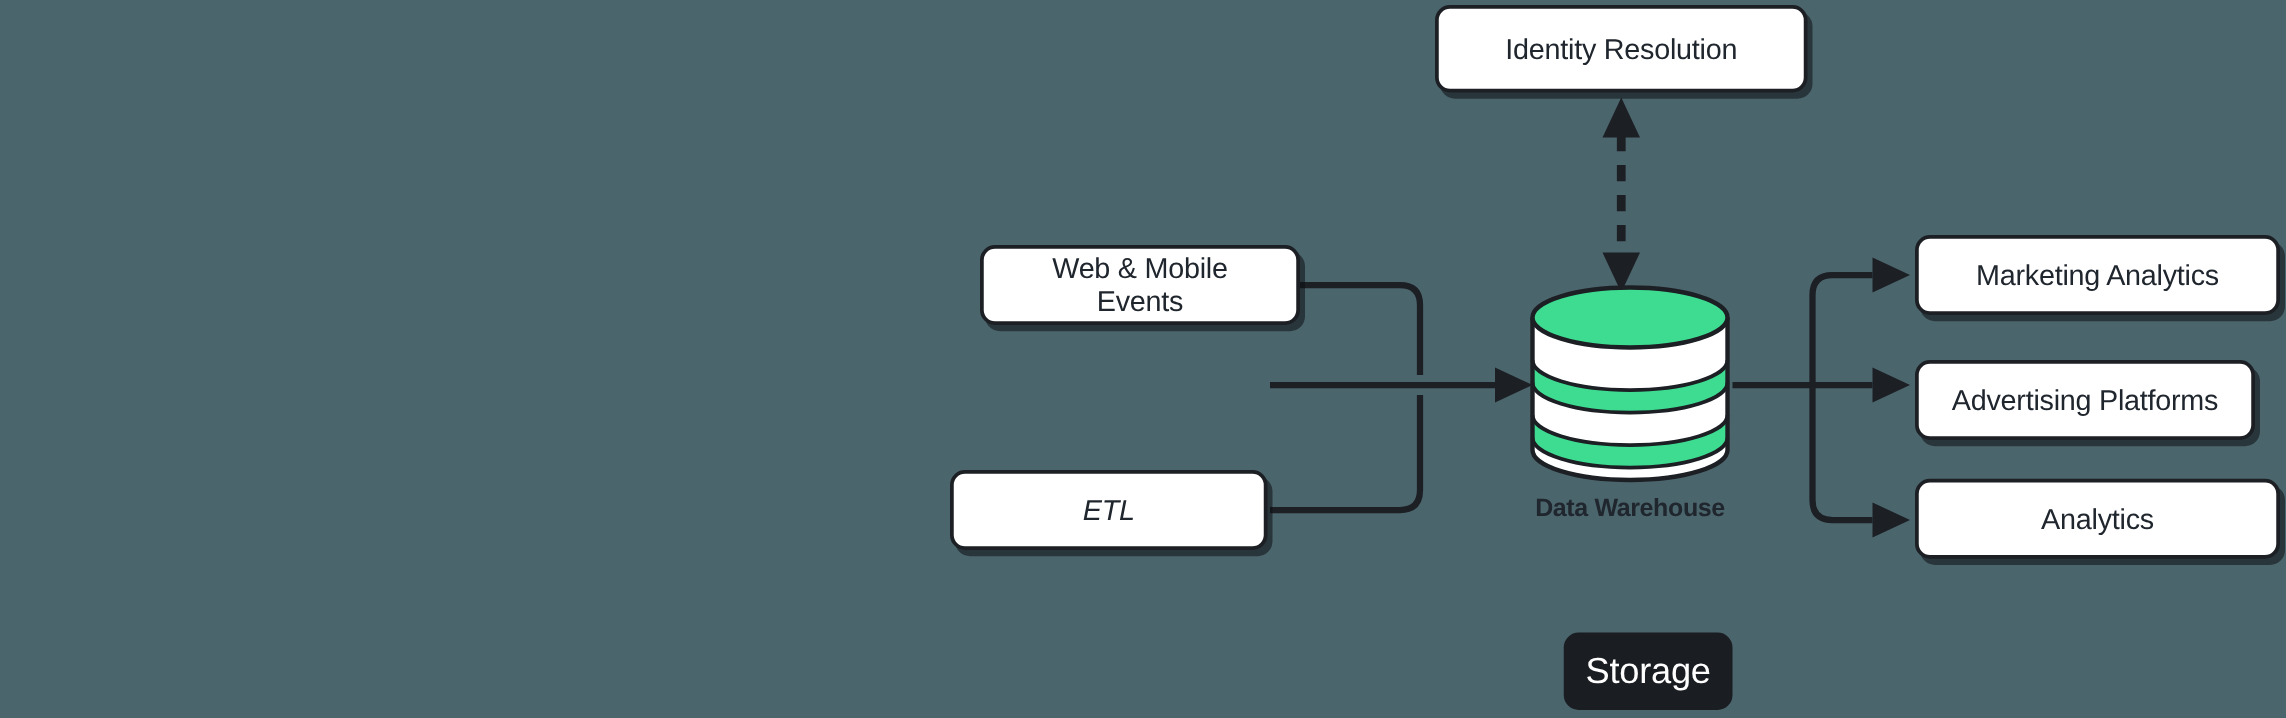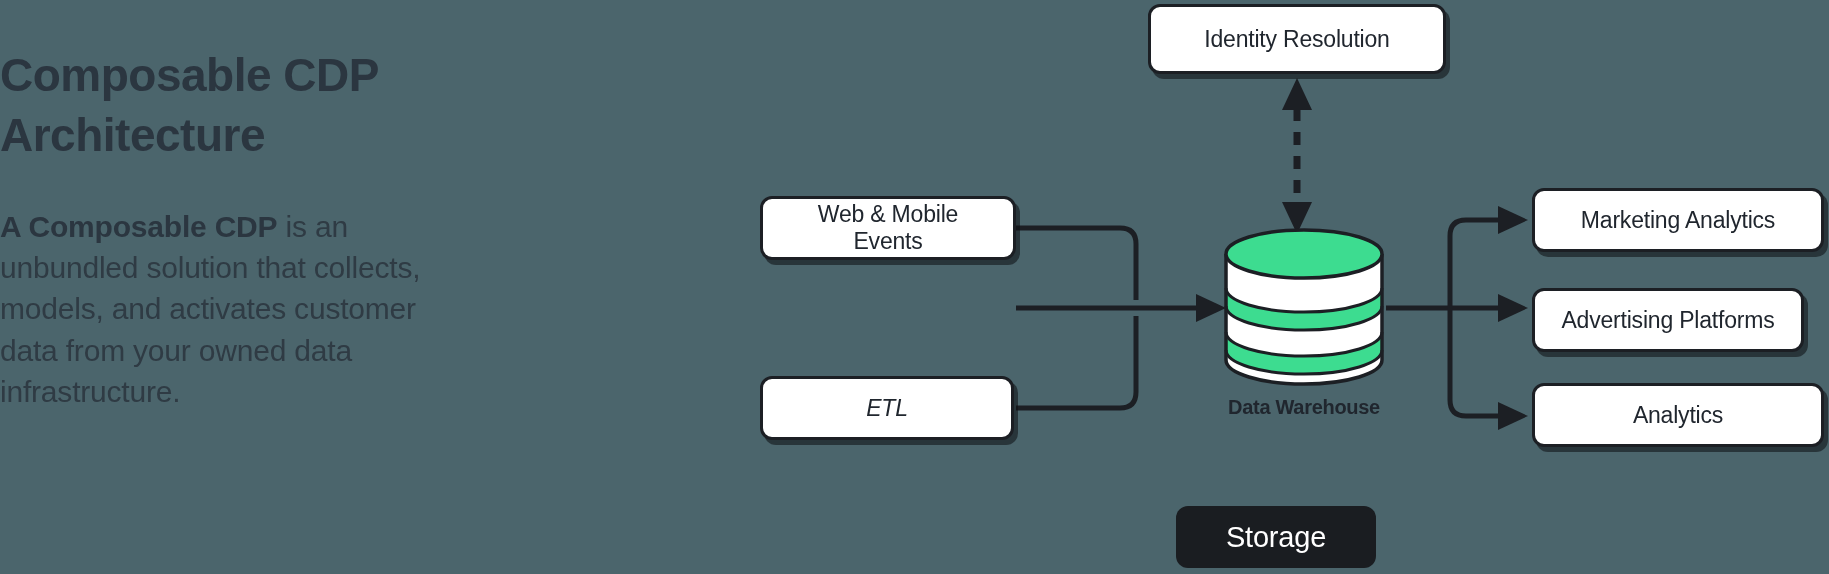--- a/index.html
+++ b/index.html
@@ -59,21 +59,21 @@
     justify-content: center;
     box-sizing: border-box;
     color: #20262e;
     font-size: 23px;
     letter-spacing: -0.2px;
     text-align: center;
     padding: 0 20px;
   }
 
   
-  #node-web    { left: 760px; top: 196px; width: 256px; height: 64px; }
+  #node-web    { left: 784px; top: 196px; width: 256px; height: 64px; }
   #node-server { left: 760px; top: 276px; width: 256px; height: 64px; }
   #node-etl    { left: 760px; top: 376px; width: 254px; height: 64px; font-style: italic; }
 
   
   #node-identity { left: 1148px; top: 4px;  width: 298px; height: 70px; }
 
   
   #node-marketing { left: 1532px; top: 188px; width: 292px; height: 64px; }
   #node-ads       { left: 1532px; top: 288px; width: 272px; height: 64px; }
   #node-analytics { left: 1532px; top: 383px; width: 292px; height: 64px; justify-content: center; }
@@ -95,23 +95,23 @@
     text-align: center;
     font-size: 20px;
     font-weight: bold;
     color: #20262e;
     letter-spacing: -0.3px;
   }
 
   
   #storage-pill {
     position: absolute;
-    left: 1176px;
+    left: 1251px;
     top: 506px;
-    width: 200px;
+    width: 135px;
     height: 62px;
     background: #1a1d21;
     border-radius: 12px;
     display: flex;
     align-items: center;
     justify-content: center;
     color: #ffffff;
     font-size: 29px;
     letter-spacing: -0.2px;
     box-sizing: border-box;
@@ -137,25 +137,20 @@
     stroke-width: 7;
     stroke-dasharray: 13 11;
   }
   .arrowfill { fill: #1c1f24; }
 </style>
 </head>
 <body>
 
 <div id="stage">
 
-  <div id="copy">
-    <h1 id="title">Composable CDP
-Architecture</h1>
-    <p id="body-copy"><span class="lead">A Composable CDP</span><span> is an unbundled solution that collects, models, and activates customer data from your owned data infrastructure.</span></p>
-  </div>
 
   <svg id="wires" viewBox="0 0 1829 574">
 
     <path class="wire" d="M1016 228 H1120 Q1136 228 1136 244 V300"></path>
     <path class="wire" d="M1016 408 H1120 Q1136 408 1136 392 V316"></path>
     <path class="wire" d="M1016 308 H1196"></path>
     <polygon class="arrowfill" points="1196,294 1226,308 1196,322"></polygon>
 
     <path class="wire" d="M1386 308 H1450"></path>
     <path class="wire" d="M1450 308 V236 Q1450 220 1466 220 H1498"></path>

